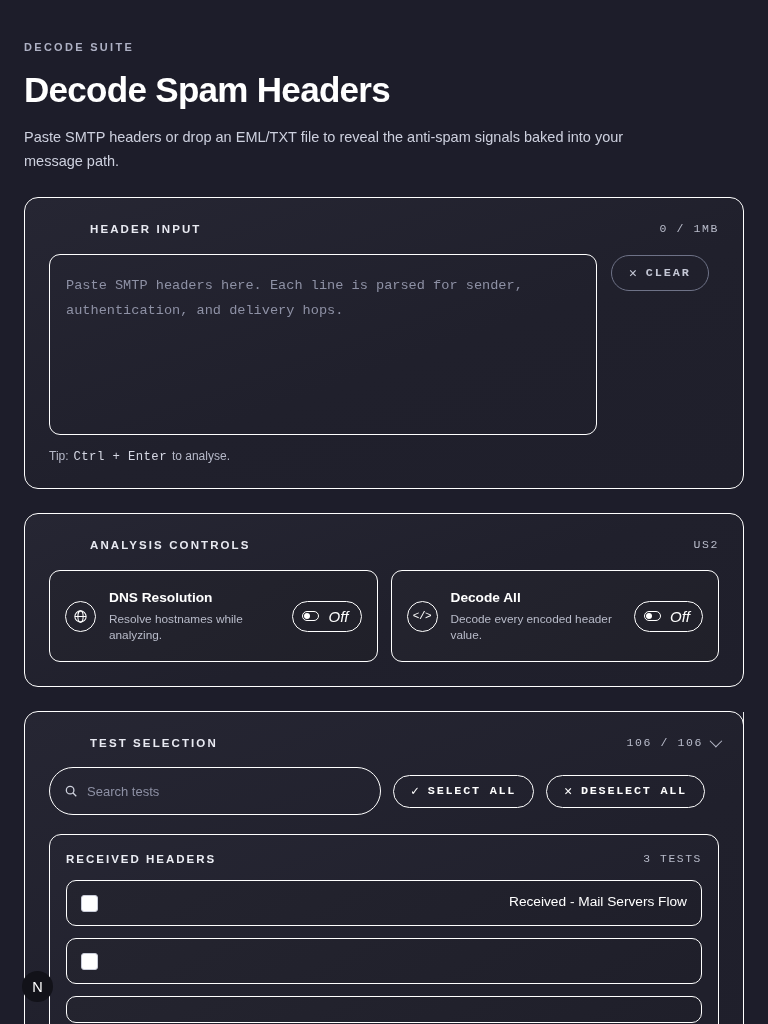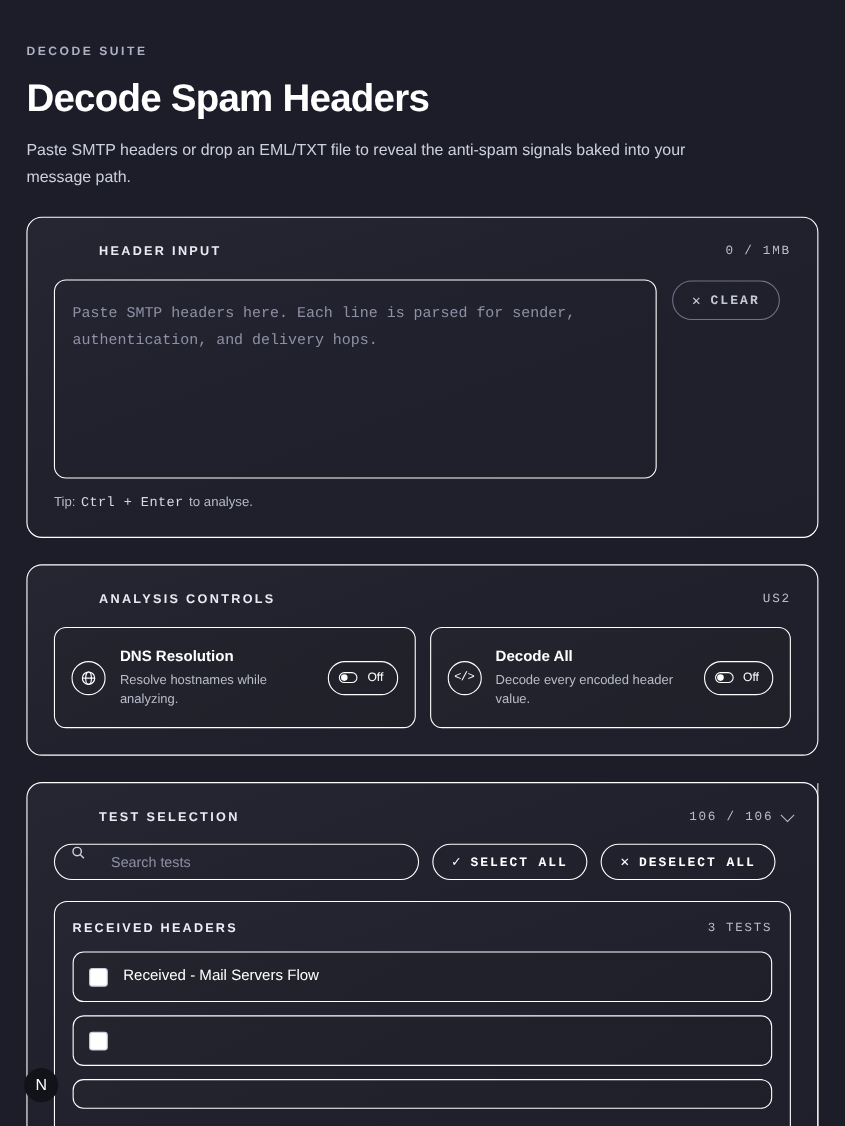--- a/index.html
+++ b/index.html
@@ -230,45 +230,46 @@
     flex: 0 0 auto;
   }
   .switch::after {
     content: "";
     position: absolute;
     left: 1px; top: 1px;
     width: 6px; height: 6px;
     border-radius: 50%;
     background: #ffffff;
   }
-  .toggle-label { font-size: 11px; color: #ffffff; }
+  .toggle-label { font-size: 15px; color: #ffffff; font-style: italic; }
 
   
   .chev {
     display: inline-block;
     width: 9px; height: 9px;
     border-right: 1.6px solid #b9bccb;
     border-bottom: 1.6px solid #b9bccb;
     transform: rotate(45deg) translateY(-2px);
   }
 
   .tools-row {
     display: flex;
     gap: 12px;
     margin-top: 18px;
     align-items: center;
   }
 
   .search-box {
     flex: 1 1 auto;
-    height: 33px;
+    height: 48px;
     border: 1px solid #ffffff;
     border-radius: 999px;
     display: flex;
-    gap: 23px;
+    align-items: center;
+    gap: 9px;
     padding: 0 14px;
     background: transparent;
     max-width: 332px;
   }
   .search-box input {
     flex: 1 1 auto;
     border: 0;
     background: transparent;
     outline: none;
     color: #e7e8f0;
@@ -343,20 +344,21 @@
     border-radius: 3px;
     background: #ffffff;
     border: 1px solid #c9ccd8;
     margin-top: 2px;
   }
   .test-main { flex: 1 1 auto; min-width: 0; }
   .test-name {
     font-size: 13.7px;
     color: #ffffff;
     line-height: 1.25;
+    text-align: right;
   }
   .test-id {
     margin-top: 7px;
     font-family: "Liberation Mono", monospace;
     font-size: 11.3px;
     letter-spacing: 1.2px;
     color: #a9acbc;
   }
 
   

